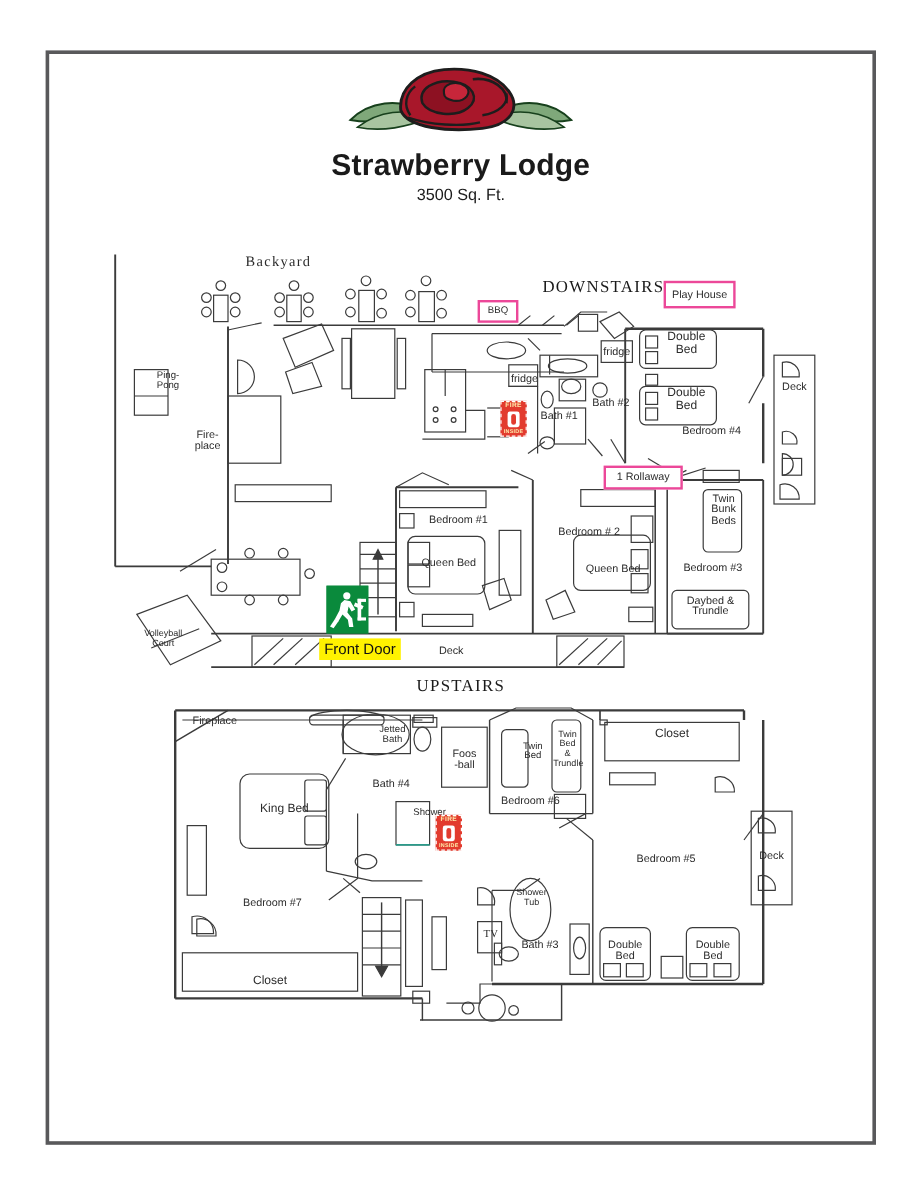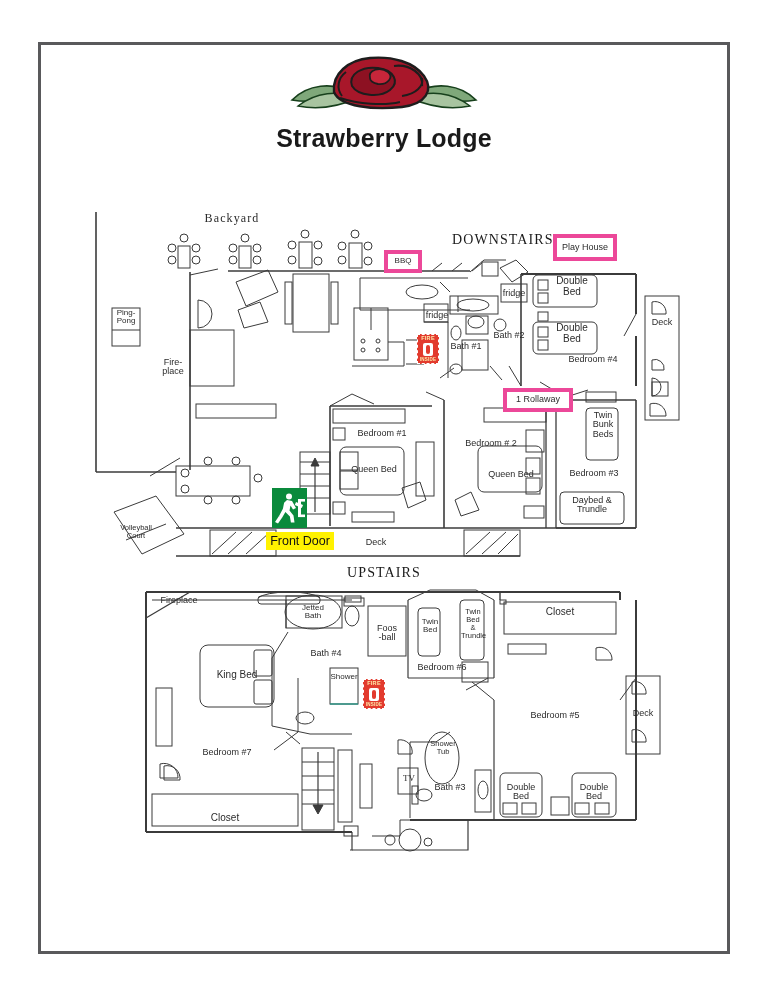--- a/index.html
+++ b/index.html
@@ -19,25 +19,25 @@
   .plan{position:absolute;left:0;top:0;width:768px;height:994px;}
   .plan svg{position:absolute;left:0;top:0;}
 
   
   .lbl{position:absolute;font-family:"Liberation Sans",sans-serif;color:#2b2b2b;line-height:1.05;white-space:pre-line;text-align:center;}
   .serif{font-family:"Liberation Serif",serif;letter-spacing:1.1px;}
 
   .floor-title{font-size:14px;color:#1a1a1a;}
   .sz-10{font-size:10px;}
   .sz-9{font-size:9px;}
-  .sz-8{font-size:8px;}
+  .sz-8{font-size:8px;margin-left:14px;}
   .sz-75{font-size:7.5px;}
   .sz-12{font-size:12px;}
 
-  .boxlbl{position:absolute;border:4px solid #ec4899;background:#fff;display:flex;align-items:center;justify-content:center;text-align:center;line-height:1.05;color:#2b2b2b;}
+  .boxlbl{position:absolute;border:2px solid #ec4899;background:#fff;display:flex;align-items:center;justify-content:center;text-align:center;line-height:1.05;color:#2b2b2b;}
 
   
   .exit-sign{position:absolute;background:#0a8a3c;display:block;}
   .exit-sign svg{position:absolute;left:0;top:0;}
 
   
   .front-door{position:absolute;background:#fff200;color:#111;font-size:12.5px;display:flex;align-items:center;justify-content:center;padding:0 3px;box-sizing:border-box;}
 
   
   .fire-stamp{position:absolute;background:#e23b2e;border:1px dashed #fff;box-sizing:border-box;display:flex;flex-direction:column;align-items:center;justify-content:space-between;padding:1px 0;}
@@ -63,20 +63,21 @@
         <path d="M60 40 C 58 22, 74 8, 96 6 C 118 4, 140 10, 150 24 C 160 38, 152 52, 128 55 C 100 58, 66 55, 60 40 Z" fill="#a8172a" stroke="#1d1d1d" stroke-width="2.4"></path>
         <path d="M78 34 C 74 22, 88 14, 104 16 C 120 18, 126 30, 116 38 C 106 46, 84 44, 78 34 Z" fill="#8d1122" stroke="#1d1d1d" stroke-width="2"></path>
         <path d="M96 26 C 94 18, 106 14, 114 20 C 120 25, 114 33, 104 32 C 99 31, 96 29, 96 26 Z" fill="#c7263a" stroke="#1d1d1d" stroke-width="1.8"></path>
         <path d="M120 14 C 136 12, 150 22, 148 34" fill="none" stroke="#1d1d1d" stroke-width="2.2"></path>
         <path d="M128 44 C 142 42, 150 34, 148 26" fill="none" stroke="#1d1d1d" stroke-width="2"></path>
         <path d="M66 46 C 84 52, 110 54, 126 50" fill="none" stroke="#1d1d1d" stroke-width="2"></path>
         <path d="M72 20 C 64 26, 62 36, 68 44" fill="none" stroke="#1d1d1d" stroke-width="2"></path>
       </g>
     </svg>
     <div class="lodge-title">Strawberry Lodge</div>
+    <div class="lodge-sub2">3500 Sq. Ft.</div>
   </div>
 
   <div class="plan">
     <svg width="768" height="994" viewBox="0 0 768 994">
       <g fill="none" stroke="#3b3b3b" stroke-width="1">
 
         <line x1="96" y1="212" x2="96" y2="472" stroke-width="1.6"></line>
         <line x1="96" y1="472" x2="176" y2="472" stroke-width="1.6"></line>
 
         <g>

